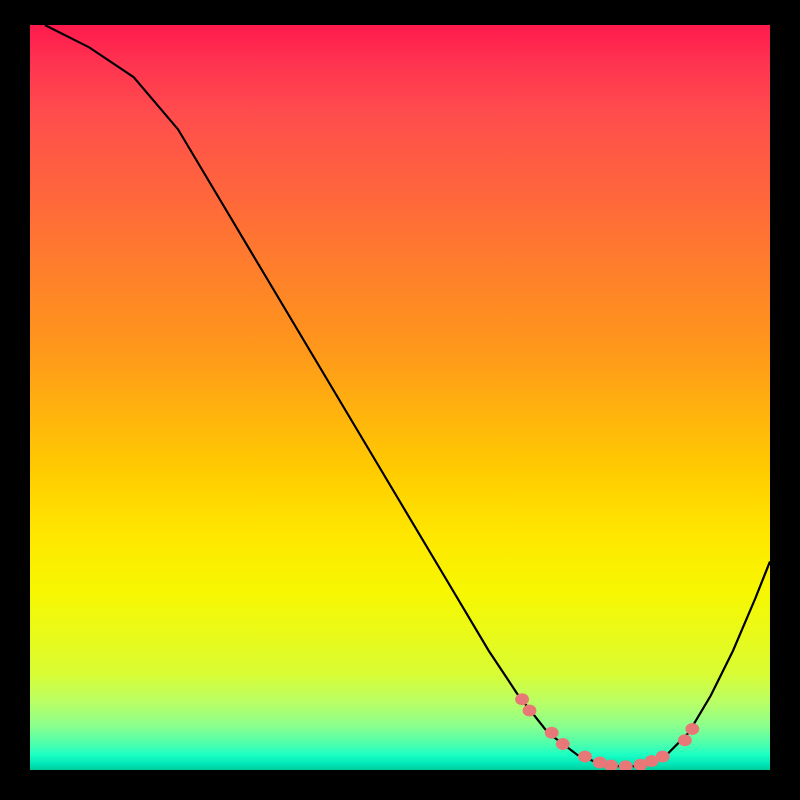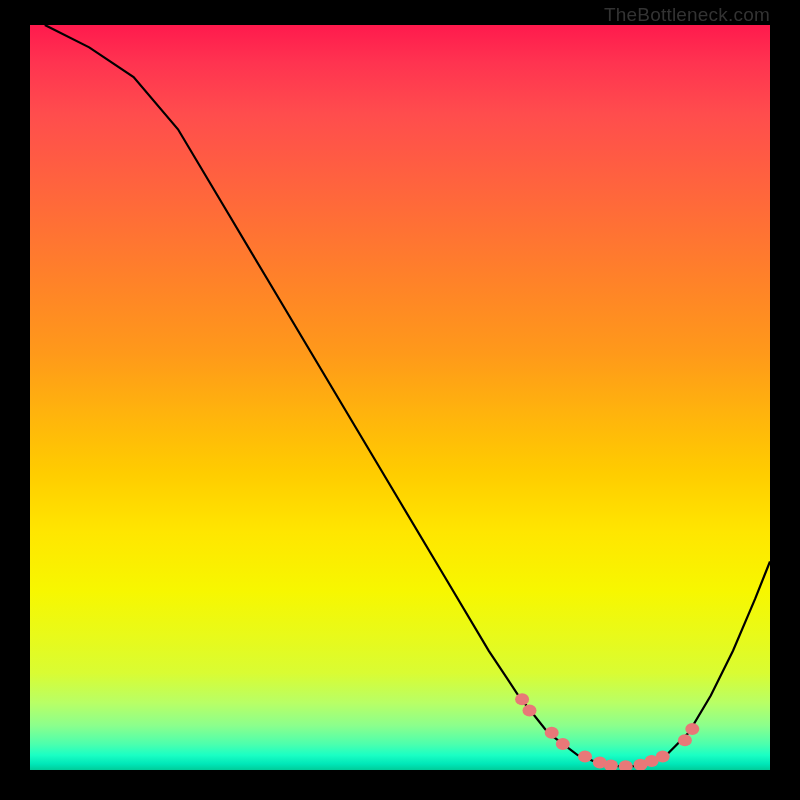--- a/index.html
+++ b/index.html
@@ -67,21 +67,20 @@
     color: #333;
     font-size: 19px;
     font-weight: 500;
     letter-spacing: 0.2px;
   }
 </style>
 </head>
 <body>
 
 <div class="chart-container">
-  <div class="watermark">TheBottleneck.com</div>
   <div class="plot-area">
     <div class="gradient-bg"></div>
     <svg class="curve-svg" viewBox="0 0 740 745" preserveAspectRatio="none">
       <path id="curve-path" fill="none" stroke="#000000" stroke-width="2.2" d="M14.80 0.00 L59.20 22.35 L103.60 52.15 L148.00 104.30 L192.40 178.80 L236.80 253.30 L281.20 327.80 L325.60 402.30 L370.00 476.80 L414.40 551.30 L458.80 625.80 L488.40 670.50 L518.00 707.75 L547.60 730.10 L577.20 741.27 L606.80 741.27 L636.40 730.10 L658.60 707.75 L680.80 670.50 L703.00 625.80 L725.20 573.65 L740.00 536.40 "></path>
       <g id="markers">
           <ellipse cx="492.10" cy="674.23" rx="7" ry="6" fill="#e87878"></ellipse>
           <ellipse cx="499.50" cy="685.40" rx="7" ry="6" fill="#e87878"></ellipse>
           <ellipse cx="521.70" cy="707.75" rx="7" ry="6" fill="#e87878"></ellipse>
           <ellipse cx="532.80" cy="718.92" rx="7" ry="6" fill="#e87878"></ellipse>
           <ellipse cx="555.00" cy="731.59" rx="7" ry="6" fill="#e87878"></ellipse>

